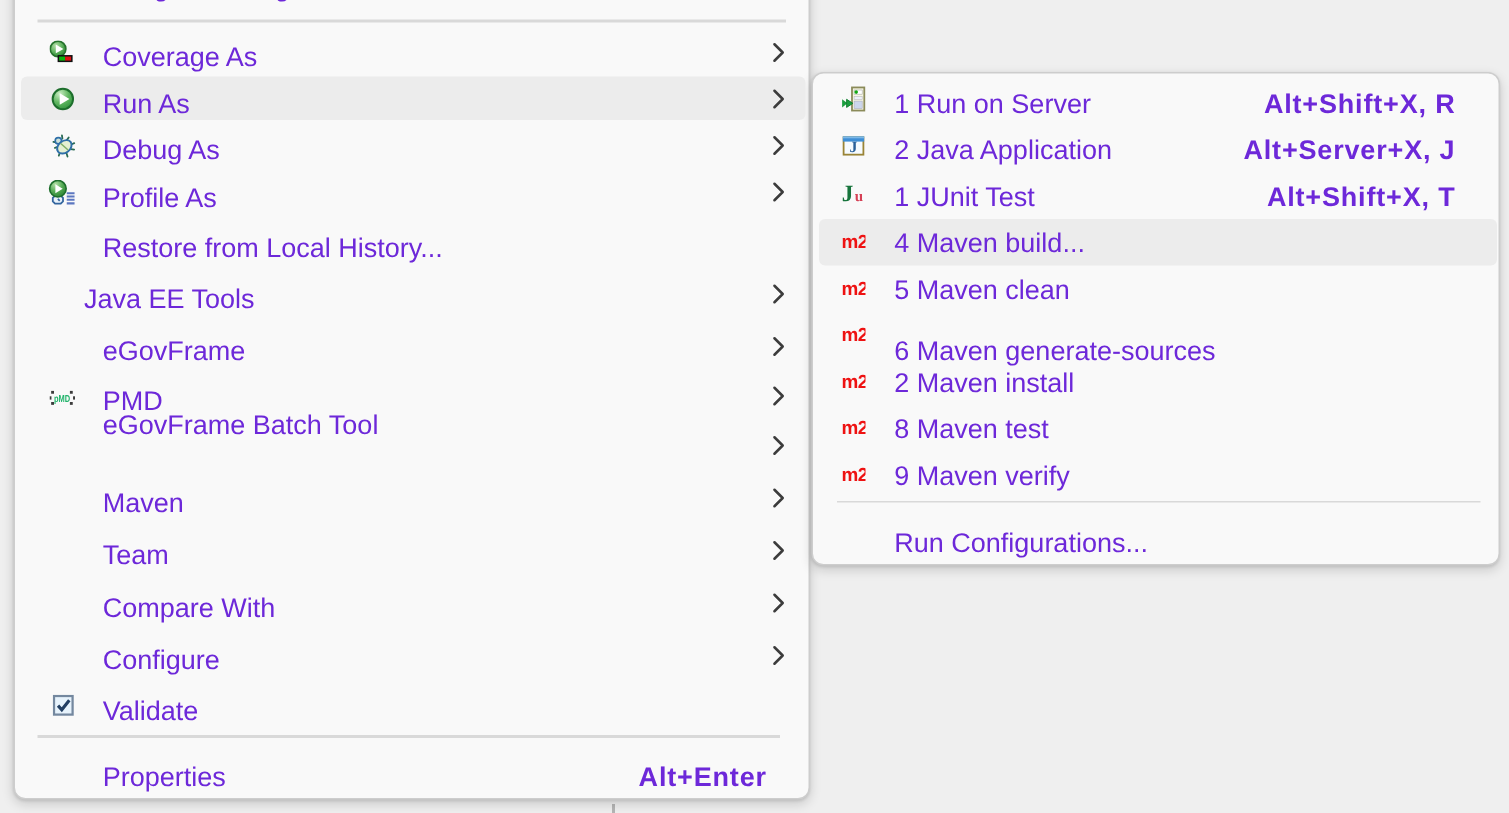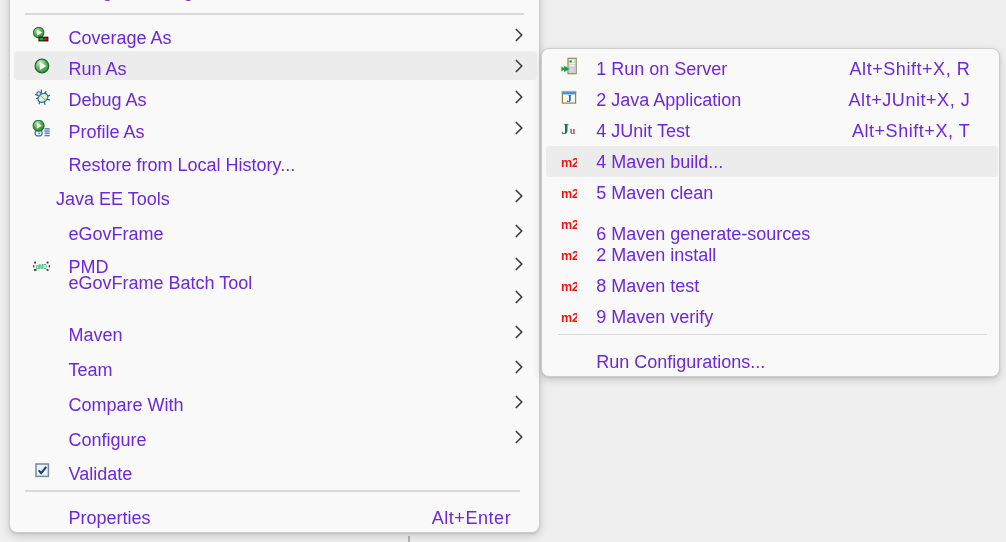--- a/index.html
+++ b/index.html
@@ -1,19 +1,19 @@
 <!DOCTYPE html>
 <html><head><meta charset="utf-8"><style>
 html,body{margin:0;padding:0}
 body{width:1006px;height:542px;overflow:hidden;position:relative;background:#efefef;
  font-family:"Liberation Sans",sans-serif;}
 .panel{position:absolute;background:#f9f9f9;border:1px solid #cdcdcd;border-radius:8px;
  box-shadow:0 3px 8px rgba(0,0,0,0.16),0 1px 2px rgba(0,0,0,0.10);}
 .t{position:absolute;font-size:18px;line-height:20.7px;color:#6d28d9;white-space:pre;}
-.r{text-align:left;letter-spacing:0.55px;}
+.r{text-align:left;letter-spacing:0.55px;font-weight:bold;}
 .ic{position:absolute;}
 .hl{position:absolute;background:#ececec;border-radius:4px;}
 .sep{position:absolute;height:1.4px;background:#d9d9d9;}
 </style></head><body>
 
 <div style="position:absolute;left:407.5px;top:536px;width:2px;height:6px;background:#b5b5b5"></div>
 <div class="panel" style="left:9px;top:-22px;width:529px;height:553px"></div>
 <div class="panel" style="left:541px;top:48px;width:457px;height:327px"></div>
 <div class="hl" style="left:13.5px;top:51.3px;width:523px;height:29.1px"></div>
 <div class="hl" style="left:545.5px;top:145.5px;width:452.5px;height:31px"></div>
@@ -158,22 +158,22 @@
 <path d="M4.4 9.2 L8.6 11.9 L4.4 14.6 Z" fill="#1b9e3f" stroke="#0e7a2c" stroke-width="0.6"></path>
 </svg></div>
 <div class="t r" style="right:35.7px;top:59.45px">Alt+Shift+X, R</div>
 <div class="t" style="left:596.2px;top:90.35px">2 Java Application</div>
 <div class="ic" style="left:560.9px;top:90.0px"><svg width="16" height="15" viewBox="0 0 16 15">
 <rect x="1.4" y="1.5" width="13.2" height="11.6" fill="#f6fbff" stroke="#9a8436" stroke-width="1.2"></rect>
 <rect x="0.9" y="1" width="14.2" height="3.4" fill="#3f8fd6"></rect>
 <rect x="0.9" y="1" width="14.2" height="1.2" fill="#7db9e8"></rect>
 <text x="5.4" y="11.6" font-family="Liberation Serif" font-weight="bold" font-size="10.5" fill="#2a6099">J</text>
 </svg></div>
-<div class="t r" style="right:35.7px;top:90.35px">Alt+JUnit+X, J</div>
-<div class="t" style="left:596.2px;top:121.25px">4 JUnit Test</div>
+<div class="t r" style="right:35.7px;top:90.35px">Alt+Server+X, J</div>
+<div class="t" style="left:596.2px;top:121.25px">1 JUnit Test</div>
 <div class="ic" style="left:560.5px;top:120.6px"><svg width="18" height="15" viewBox="0 0 18 15">
 <text x="0.2" y="12.8" font-family="Liberation Serif" font-weight="bold" font-size="15.5" fill="#17743c">J</text>
 <text x="8.8" y="12.7" font-family="Liberation Serif" font-weight="bold" font-size="10" fill="#d54055">u</text>
 </svg></div>
 <div class="t r" style="right:35.7px;top:121.25px">Alt+Shift+X, T</div>
 <div class="t" style="left:596.2px;top:152.15px">4 Maven build...</div>
 <div class="ic" style="left:560.8px;top:154.0px"><svg width="16" height="11" viewBox="0 0 16 11">
 <text x="0" y="9.6" font-family="Liberation Sans" font-weight="bold" font-size="12.6" fill="#ee1212" letter-spacing="-0.3">m2</text>
 </svg></div>
 <div class="t" style="left:596.2px;top:183.05px">5 Maven clean</div>

